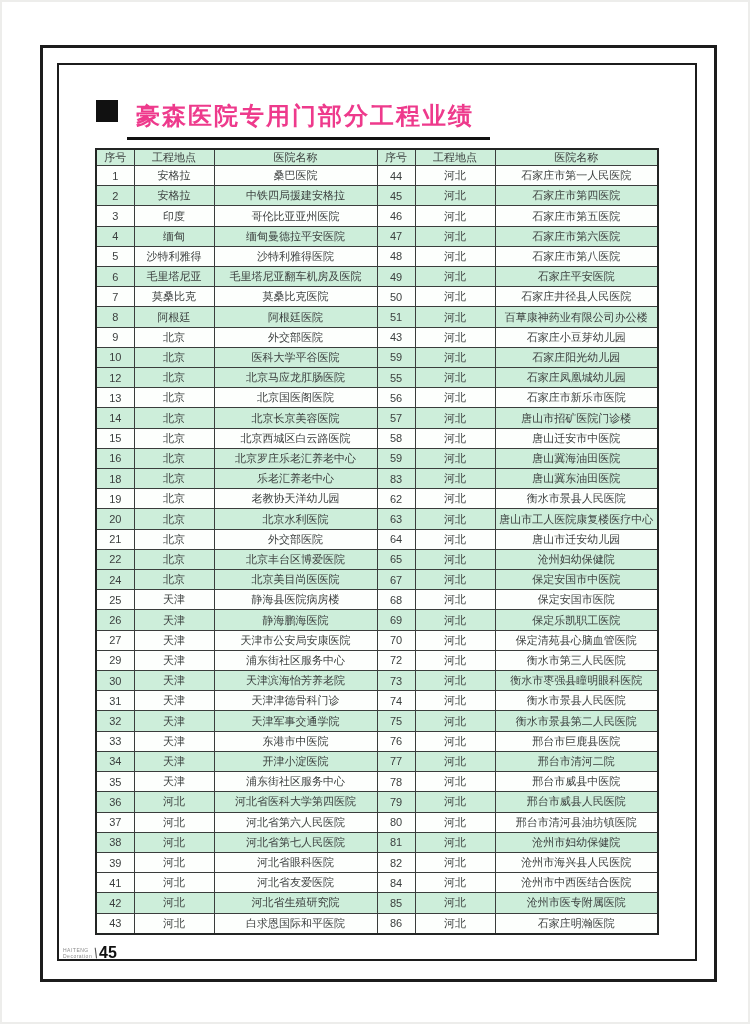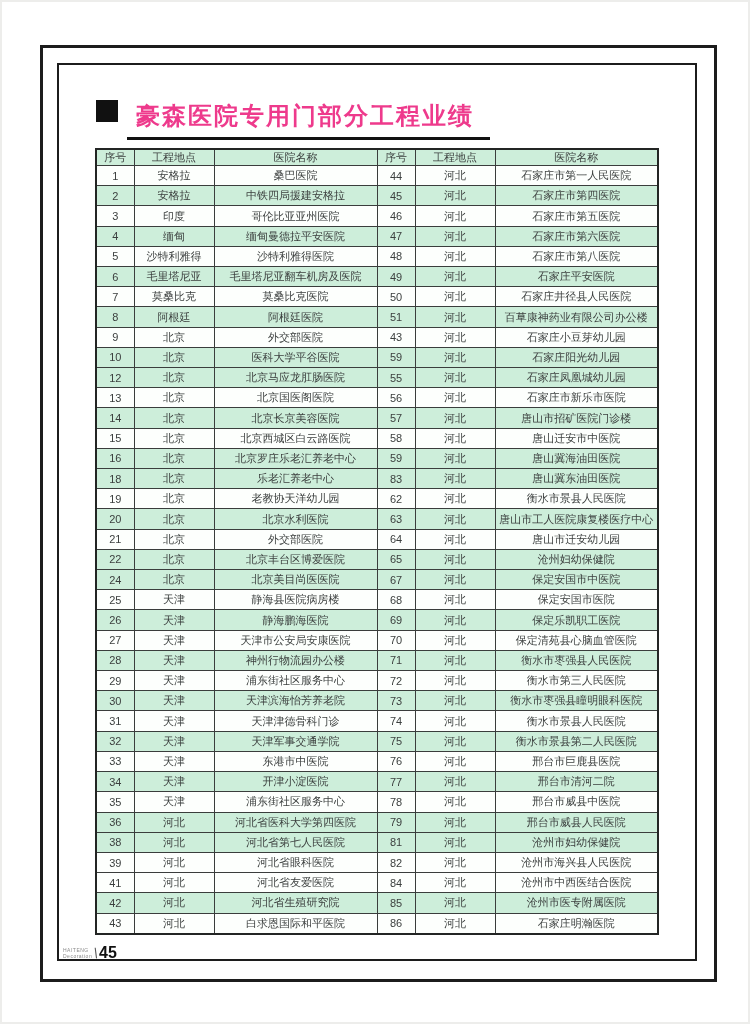--- a/index.html
+++ b/index.html
@@ -300,28 +300,20 @@
             <td>保定乐凯职工医院</td>
           </tr>
           <tr class="white">
             <td>27</td>
             <td>天津</td>
             <td>天津市公安局安康医院</td>
             <td>70</td>
             <td>河北</td>
             <td>保定清苑县心脑血管医院</td>
           </tr>
-          <tr class="green">
-            <td>28</td>
-            <td>天津</td>
-            <td>神州行物流园办公楼</td>
-            <td>71</td>
-            <td>河北</td>
-            <td>衡水市枣强县人民医院</td>
-          </tr>
           <tr class="white">
             <td>29</td>
             <td>天津</td>
             <td>浦东街社区服务中心</td>
             <td>72</td>
             <td>河北</td>
             <td>衡水市第三人民医院</td>
           </tr>
           <tr class="green">
             <td>30</td>
@@ -371,20 +363,28 @@
             <td>河北</td>
             <td>邢台市威县中医院</td>
           </tr>
           <tr class="green">
             <td>36</td>
             <td>河北</td>
             <td>河北省医科大学第四医院</td>
             <td>79</td>
             <td>河北</td>
             <td>邢台市威县人民医院</td>
+          </tr>
+          <tr class="white">
+            <td>37</td>
+            <td>河北</td>
+            <td>河北省第六人民医院</td>
+            <td>80</td>
+            <td>河北</td>
+            <td>邢台市清河县油坊镇医院</td>
           </tr>
           <tr class="green">
             <td>38</td>
             <td>河北</td>
             <td>河北省第七人民医院</td>
             <td>81</td>
             <td>河北</td>
             <td>沧州市妇幼保健院</td>
           </tr>
           <tr class="white">

